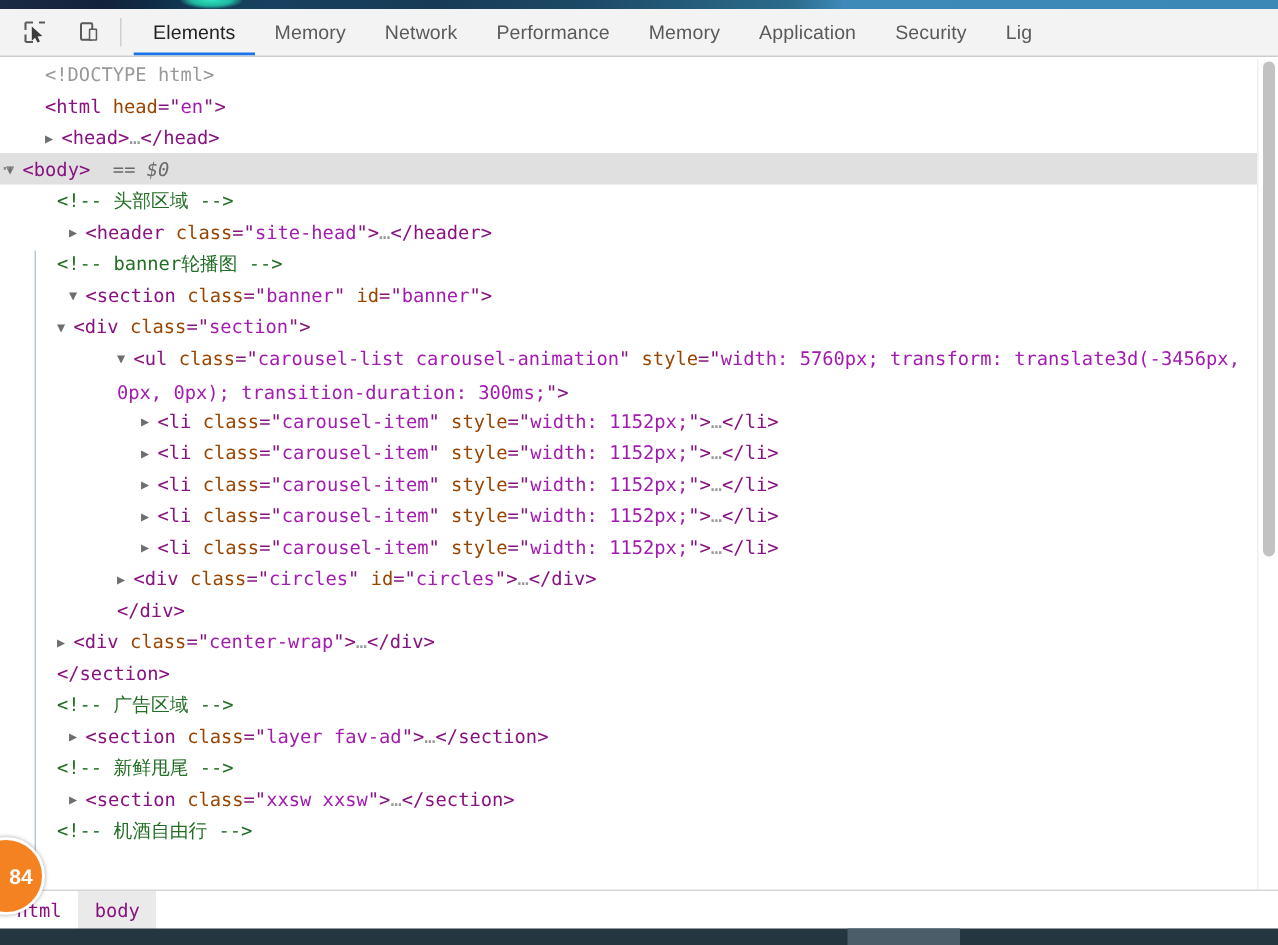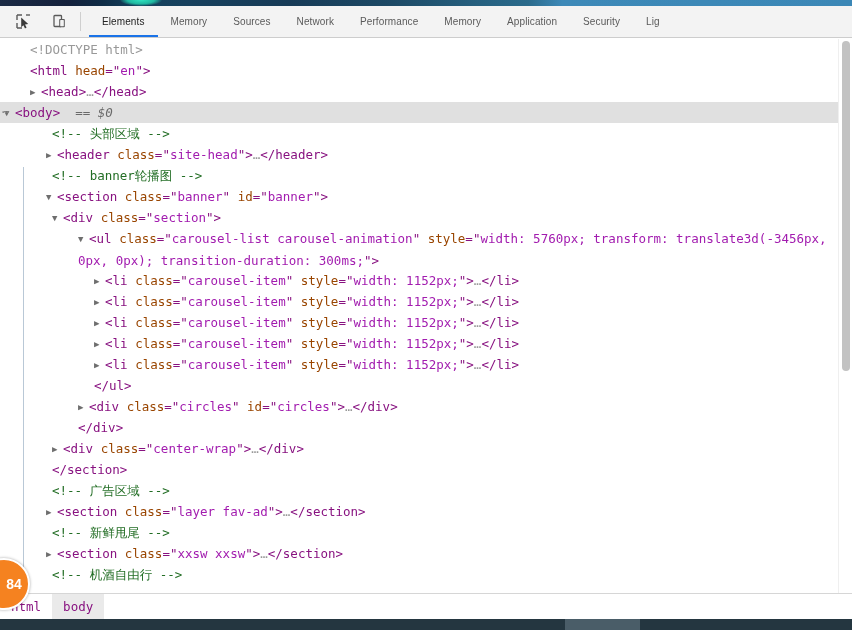--- a/index.html
+++ b/index.html
@@ -69,21 +69,21 @@
   #tab-strip {
     display: flex;
     align-items: stretch;
     overflow: hidden;
     flex: 1;
   }
   .dt-tab {
     display: flex;
     align-items: center;
     padding: 0 13px;
-    font-size: 10px;
+    font-size: 13px;
     color: #5a5a5a;
     white-space: nowrap;
     cursor: pointer;
     position: relative;
     letter-spacing: 0.1px;
   }
   .dt-tab.active {
     color: #222222;
   }
   .dt-tab.active::after {
@@ -124,21 +124,21 @@
   #guide-line {
     position: absolute;
     left: 23px;
     top: 128px;
     width: 1px;
     height: 462px;
     background: #b9c8d6;
   }
   .ind2  { padding-left: 30px; }
   .ind3  { padding-left: 46px; }
-  .ind4  { padding-left: 52px; }
+  .ind4  { padding-left: 38px; }
   .ind5  { padding-left: 78px; }
   .ind6  { padding-left: 94px; }
 
   .arrow {
     display: inline-block;
     width: 11px;
     color: #6e6e6e;
     font-size: 9px;
     vertical-align: 1px;
     cursor: pointer;
@@ -265,21 +265,20 @@
         <rect x="9.2" y="7" width="3.6" height="6.2" rx="0.4" fill="#f3f3f3"></rect>
       </svg>
     </div>
   </div>
 
   <div class="toolbar-sep"></div>
 
   <div id="tab-strip">
     <div class="dt-tab active">Elements</div>
     <div class="dt-tab">Memory</div>
-    <div class="dt-tab">Sources</div>
     <div class="dt-tab">Network</div>
     <div class="dt-tab">Performance</div>
     <div class="dt-tab">Memory</div>
     <div class="dt-tab">Application</div>
     <div class="dt-tab">Security</div>
     <div class="dt-tab">Lig</div>
   </div>
 </div>
 
 <div id="dom-panel">
@@ -336,23 +335,20 @@
   <div class="node-row ind6">
     <span class="arrow">▶</span><span class="punc">&lt;</span><span class="tag">li</span><span> </span><span class="attrn">class</span><span class="punc">="</span><span class="attrv">carousel-item</span><span class="punc">"</span><span> </span><span class="attrn">style</span><span class="punc">="</span><span class="attrv">width: 1152px;</span><span class="punc">"&gt;</span><span class="ellip">…</span><span class="punc">&lt;/</span><span class="tag">li</span><span class="punc">&gt;</span>
   </div>
   <div class="node-row ind6">
     <span class="arrow">▶</span><span class="punc">&lt;</span><span class="tag">li</span><span> </span><span class="attrn">class</span><span class="punc">="</span><span class="attrv">carousel-item</span><span class="punc">"</span><span> </span><span class="attrn">style</span><span class="punc">="</span><span class="attrv">width: 1152px;</span><span class="punc">"&gt;</span><span class="ellip">…</span><span class="punc">&lt;/</span><span class="tag">li</span><span class="punc">&gt;</span>
   </div>
   <div class="node-row ind6">
     <span class="arrow">▶</span><span class="punc">&lt;</span><span class="tag">li</span><span> </span><span class="attrn">class</span><span class="punc">="</span><span class="attrv">carousel-item</span><span class="punc">"</span><span> </span><span class="attrn">style</span><span class="punc">="</span><span class="attrv">width: 1152px;</span><span class="punc">"&gt;</span><span class="ellip">…</span><span class="punc">&lt;/</span><span class="tag">li</span><span class="punc">&gt;</span>
   </div>
 
-  <div class="node-row ind6">
-    <span class="punc">&lt;/ul&gt;</span>
-  </div>
 
   <div class="node-row ind5">
     <span class="arrow">▶</span><span class="punc">&lt;</span><span class="tag">div</span><span> </span><span class="attrn">class</span><span class="punc">="</span><span class="attrv">circles</span><span class="punc">"</span><span> </span><span class="attrn">id</span><span class="punc">="</span><span class="attrv">circles</span><span class="punc">"&gt;</span><span class="ellip">…</span><span class="punc">&lt;/</span><span class="tag">div</span><span class="punc">&gt;</span>
   </div>
 
   <div class="node-row ind5">
     <span class="punc">&lt;/div&gt;</span>
   </div>
 
   <div class="node-row ind4">

